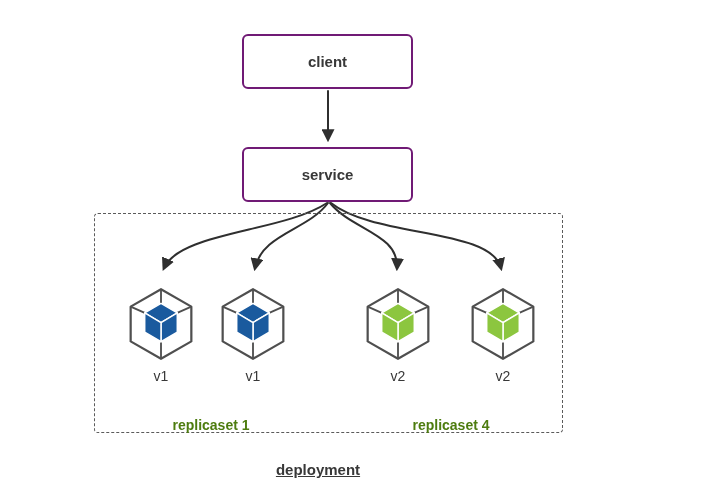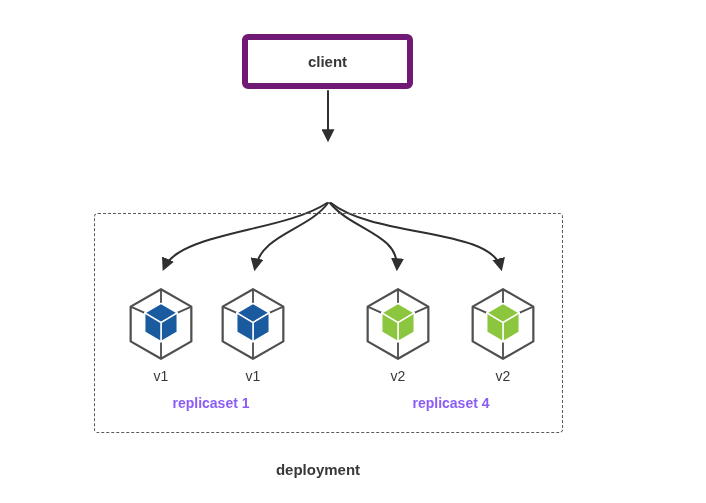--- a/index.html
+++ b/index.html
@@ -16,21 +16,21 @@
     left: 0; top: 0;
     width: 706px; height: 503px;
     pointer-events: none;
   }
   .node-box {
     position: absolute;
     width: 171px;
     height: 55px;
     box-sizing: border-box;
     background: #ffffff;
-    border: 6px solid #701a75;
+    border: 2px solid #701a75;
     border-radius: 6px;
     display: flex;
     align-items: center;
     justify-content: center;
     font-size: 15px;
     font-weight: bold;
     color: #383838;
   }
   .client-box  { left: 242px; top: 34px; }
   .service-box { left: 242px; top: 147px; }
@@ -57,38 +57,39 @@
   .pod-4 { left: 466px; }
   .pod svg { width: 74px; height: 74px; display: block; }
   .pod-version {
     margin-top: 7px;
     font-size: 14px;
     font-weight: normal;
     color: #383838;
   }
   .rs-label {
     position: absolute;
-    top: 395px;
+    top: 417px;
     transform: translateX(-50%);
     font-size: 14px;
     font-weight: bold;
-    color: #8b5cf6;
+    color: #4d7c0f;
     white-space: nowrap;
   }
   .rs-1 { left: 211px; }
   .rs-2 { left: 451px; }
   .deployment-label {
     position: absolute;
     left: 318px;
     top: 461px;
     transform: translateX(-50%);
     font-size: 15px;
     font-weight: bold;
     color: #383838;
     white-space: nowrap;
+    text-decoration: underline;
   }
 </style>
 </head>
 <body>
 
 <div class="canvas">
 
   <svg class="arrow-layer" viewBox="0 0 706 503" xmlns="http://www.w3.org/2000/svg">
     <defs>
       <marker id="ah" viewBox="0 0 10 10" refX="7.5" refY="5" markerWidth="6.5" markerHeight="6.5" orient="auto-start-reverse">
@@ -101,20 +102,23 @@
       <path d="M 328,203 C 308,230 262,234 255,268" marker-end="url(#ah)"></path>
       <path d="M 330,203 C 352,230 399,234 397,268" marker-end="url(#ah)"></path>
       <path d="M 331,203 C 375,238 491,228 501,268" marker-end="url(#ah)"></path>
     </g>
   </svg>
 
   <div class="node-box client-box">
     <span>client</span>
   </div>
 
+  <div class="node-box service-box">
+    <span>service</span>
+  </div>
 
   <div class="deployment-box"></div>
 
   <div class="pod pod-1">
     <svg viewBox="0 0 100 100">
       <g fill="#1a5a9e">
         <polygon points="50,3 91,26.5 91,73.5 50,97 9,73.5 9,26.5" fill="#ffffff" stroke="#4f4f4f" stroke-width="3" stroke-linejoin="round"></polygon>
         <g stroke="#4f4f4f" stroke-width="2.5">
           <line x1="50" y1="3" x2="50" y2="22"></line>
           <line x1="50" y1="97" x2="50" y2="74"></line>

